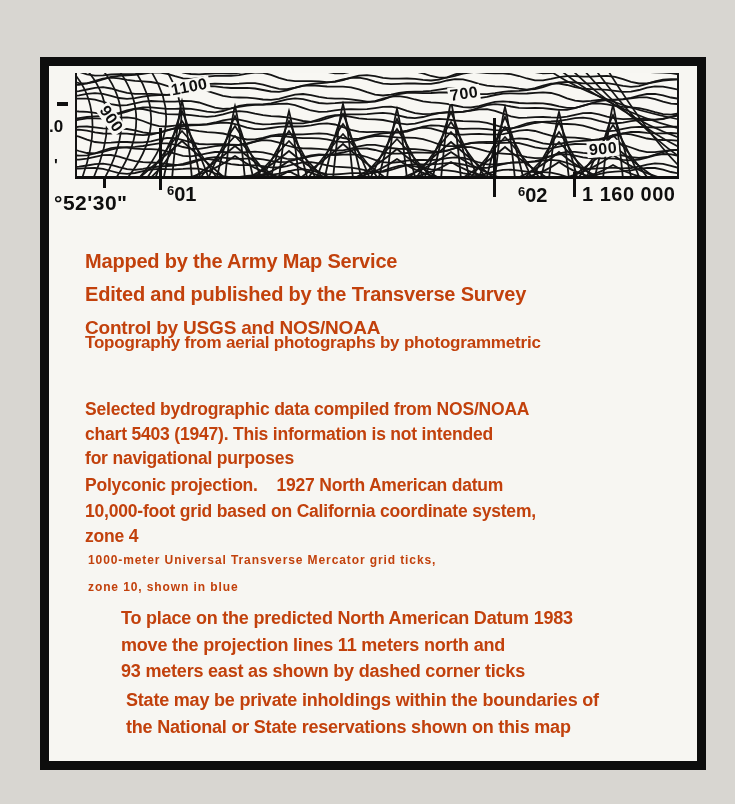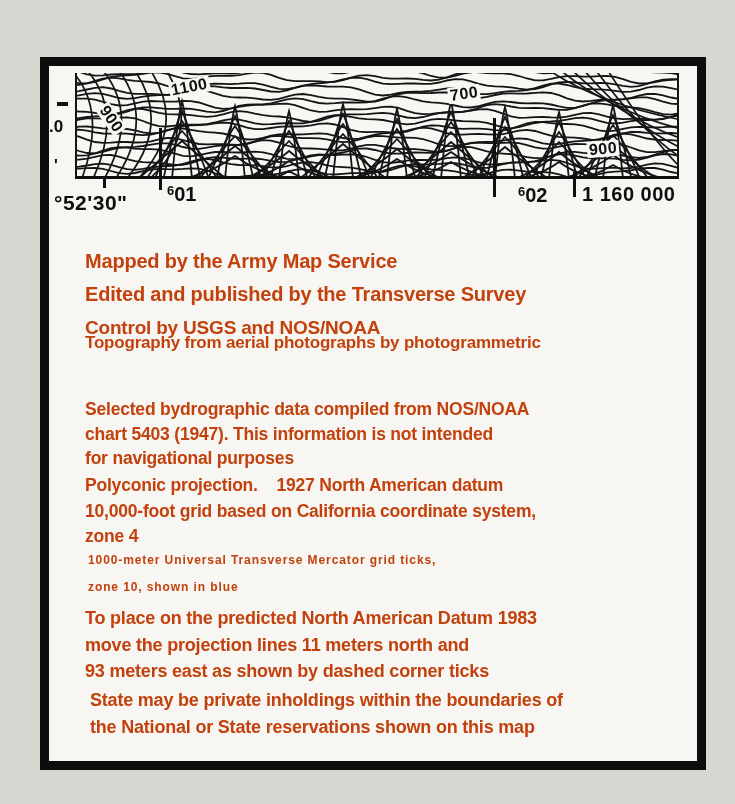--- a/index.html
+++ b/index.html
@@ -36,21 +36,21 @@
   
   .frag{position:absolute;font-weight:700;color:#0e0e0e;line-height:1;}
   .margin-tick{position:absolute;background:#101010;}
   
   .cr{position:absolute;left:36px;white-space:pre;font-weight:700;line-height:1.15;color:#c2410c;letter-spacing:-0.2px;}
   .fz20{font-size:20px;}
   .fz19{font-size:19px;}
   .fz17{font-size:17px;}
   .fz17b{font-size:17.5px;}
   .fz17s{font-size:12px;letter-spacing:0.9px;}
-  .fz18{font-size:18px;}
+  .fz18{font-size:18px;margin-left:36px;}
 </style>
 </head>
 <body>
 
 <div class="plate">
   <div class="plate-inner">
 
     <div class="strip">
       <svg id="contour-art" viewBox="0 0 600 103" preserveAspectRatio="none">
           <path d="M-6 -2.0 L-6 -4.2 L2 -1.2 L10 1.4 L18 2.6 L26 2.3 L34 1.5 L42 1.1 L50 1.2 L58 1.1 L66 -0.0 L74 -2.0 L82 -3.8 L90 -4.1 L98 -2.7 L106 -0.5 L114 1.0 L122 1.3 L130 0.8 L138 0.3 L146 0.4 L154 0.6 L162 -0.1 L170 -2.3 L178 -5.2 L186 -7.5 L194 -8.1 L202 -7.2 L210 -5.7 L218 -4.7 L226 -4.4 L234 -4.0 L242 -2.9 L250 -1.1 L258 0.4 L266 0.4 L274 -1.2 L282 -3.4 L290 -4.8 L298 -4.8 L306 -3.9 L314 -2.9 L322 -2.6 L330 -2.5 L338 -1.6 L346 0.4 L354 3.0 L362 4.7 L370 4.6 L378 2.9 L386 0.7 L394 -0.7 L402 -1.3 L410 -1.6 L418 -2.6 L426 -4.1 L434 -5.2 L442 -4.9 L450 -3.2 L458 -0.9 L466 0.4 L474 0.1 L482 -1.3 L490 -2.5 L498 -3.1 L506 -3.3 L514 -4.0 L522 -5.6 L530 -7.6 L538 -8.6 L546 -7.8 L554 -5.4 L562 -2.8 L570 -1.1 L578 -0.6 L586 -0.4 L594 0.2 L602 1.3" fill="none" stroke="#151515" stroke-width="1.8" stroke-linecap="round"></path>

